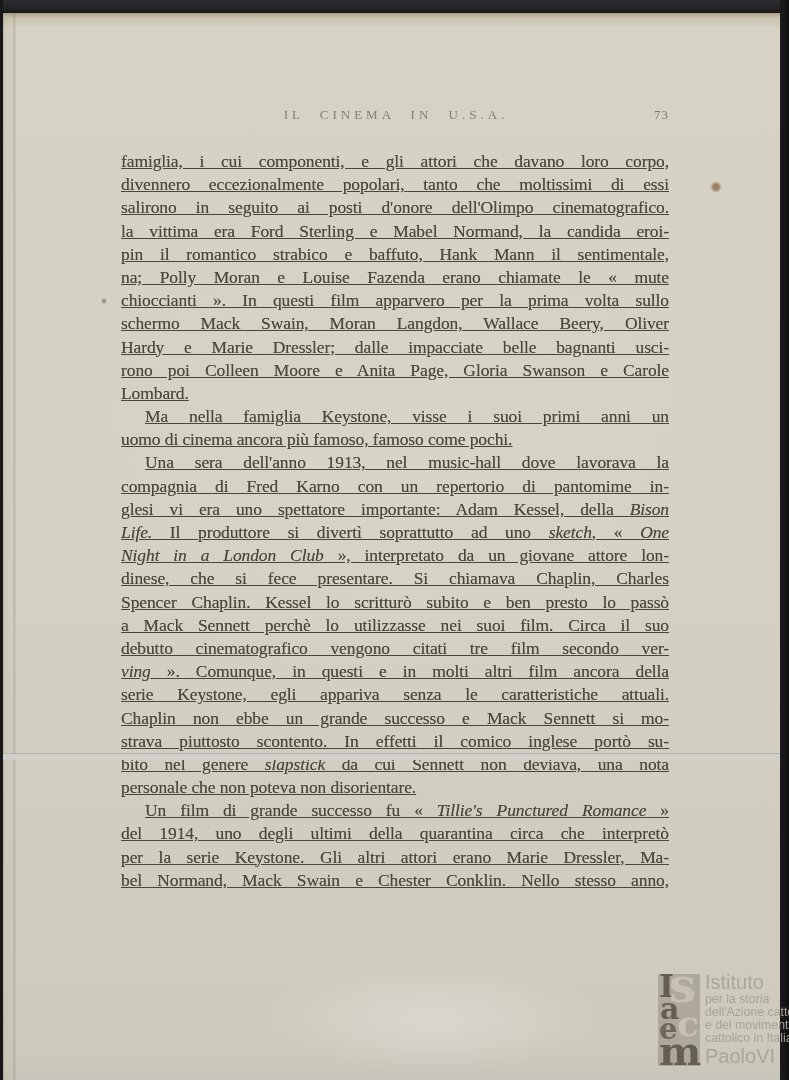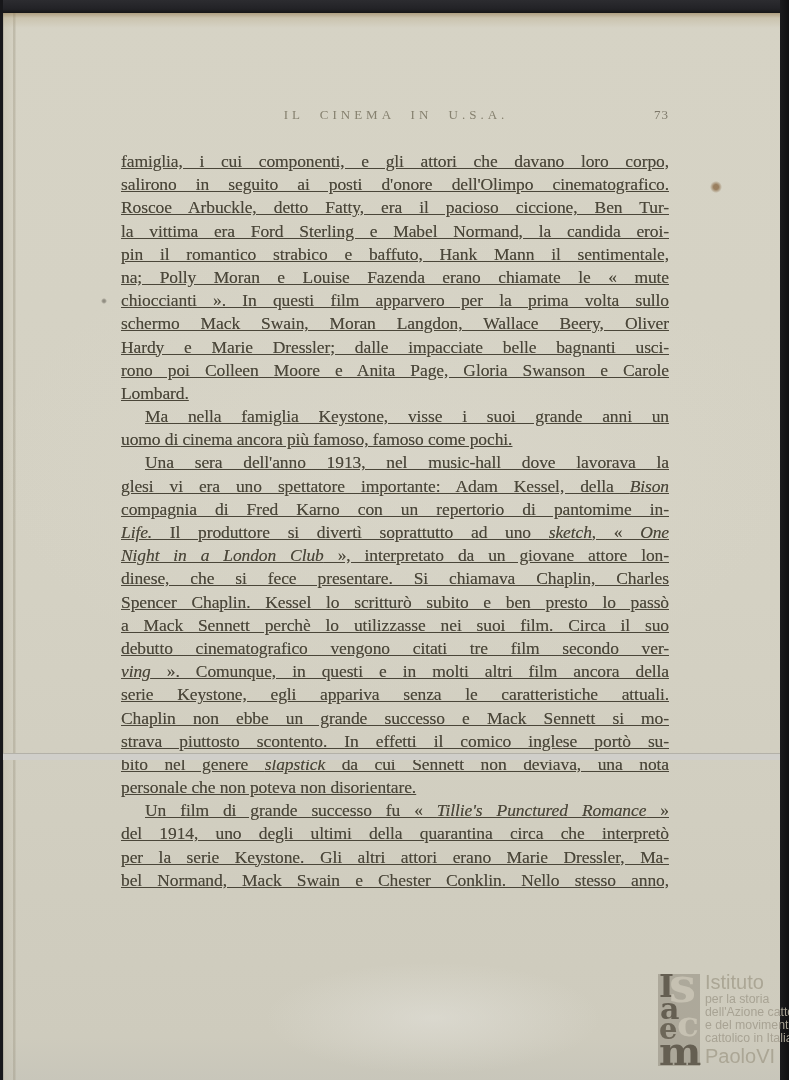--- a/index.html
+++ b/index.html
@@ -56,39 +56,39 @@
 
   <div class="paper">
     <div class="header">
       <span class="running-title">IL CINEMA IN U.S.A.</span>
       <span class="page-number">73</span>
     </div>
 
     <div class="body" id="body-text">
         <div class="para">
           <div class="line"><span>famiglia, i cui componenti, e gli attori che davano loro corpo,</span></div>
+          <div class="line"><span>divennero eccezionalmente popolari, tanto che moltissimi di essi</span></div>
           <div class="line"><span>salirono in seguito ai posti d'onore dell'Olimpo cinematografico.</span></div>
-          <div class="line"><span>Roscoe Arbuckle, detto Fatty, era il pacioso ciccione, Ben Tur-</span></div>
           <div class="line"><span>la vittima era Ford Sterling e Mabel Normand, la candida eroi-</span></div>
           <div class="line"><span>pin il romantico strabico e baffuto, Hank Mann il sentimentale,</span></div>
           <div class="line"><span>na; Polly Moran e Louise Fazenda erano chiamate le « mute</span></div>
           <div class="line"><span>chioccianti ». In questi film apparvero per la prima volta sullo</span></div>
           <div class="line"><span>schermo Mack Swain, Moran Langdon, Wallace Beery, Oliver</span></div>
           <div class="line"><span>Hardy e Marie Dressler; dalle impacciate belle bagnanti usci-</span></div>
           <div class="line"><span>rono poi Colleen Moore e Anita Page, Gloria Swanson e Carole</span></div>
           <div class="line last"><span>Lombard.</span></div>
         </div>
         <div class="para">
-          <div class="line indent"><span>Ma nella famiglia Keystone, visse i suoi grande anni un</span></div>
+          <div class="line indent"><span>Ma nella famiglia Keystone, visse i suoi primi anni un</span></div>
           <div class="line last"><span>uomo di cinema ancora più famoso, famoso come pochi.</span></div>
         </div>
         <div class="para">
           <div class="line indent"><span>Una sera dell'anno 1913, nel music-hall dove lavorava la</span></div>
+          <div class="line"><span>compagnia di Fred Karno con un repertorio di pantomime in-</span></div>
           <div class="line"><span>glesi vi era uno spettatore importante: Adam Kessel, della </span><i>Bison</i></div>
-          <div class="line"><span>compagnia di Fred Karno con un repertorio di pantomime in-</span></div>
           <div class="line"><i>Life.</i><span> Il produttore si divertì soprattutto ad uno </span><i>sketch</i><span>, « </span><i>One</i></div>
           <div class="line"><i>Night in a London Club</i><span> », interpretato da un giovane attore lon-</span></div>
           <div class="line"><span>dinese, che si fece presentare. Si chiamava Chaplin, Charles</span></div>
           <div class="line"><span>Spencer Chaplin. Kessel lo scritturò subito e ben presto lo passò</span></div>
           <div class="line"><span>a Mack Sennett perchè lo utilizzasse nei suoi film. Circa il suo</span></div>
           <div class="line"><span>debutto cinematografico vengono citati tre film secondo ver-</span></div>
           <div class="line"><i>ving</i><span> ». Comunque, in questi e in molti altri film ancora della</span></div>
           <div class="line"><span>serie Keystone, egli appariva senza le caratteristiche attuali.</span></div>
           <div class="line"><span>Chaplin non ebbe un grande successo e Mack Sennett si mo-</span></div>
           <div class="line"><span>strava piuttosto scontento. In effetti il comico inglese portò su-</span></div>

